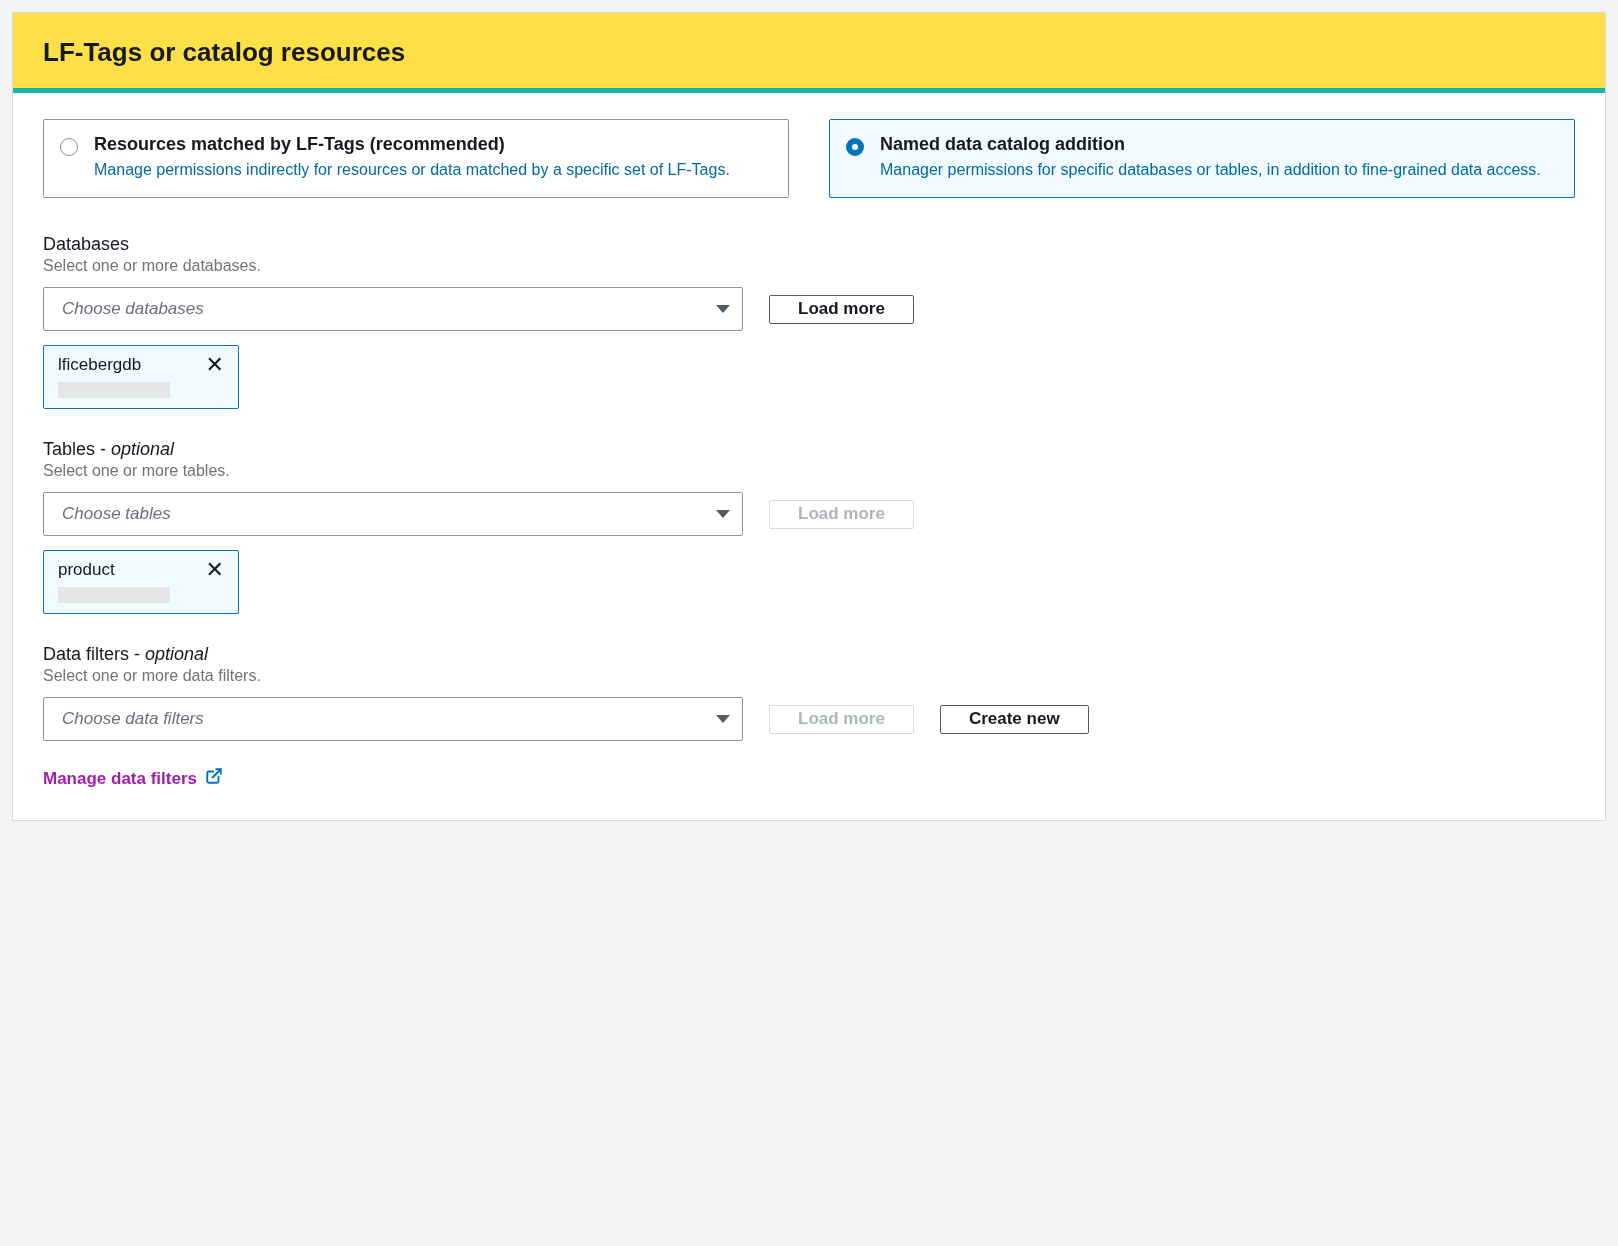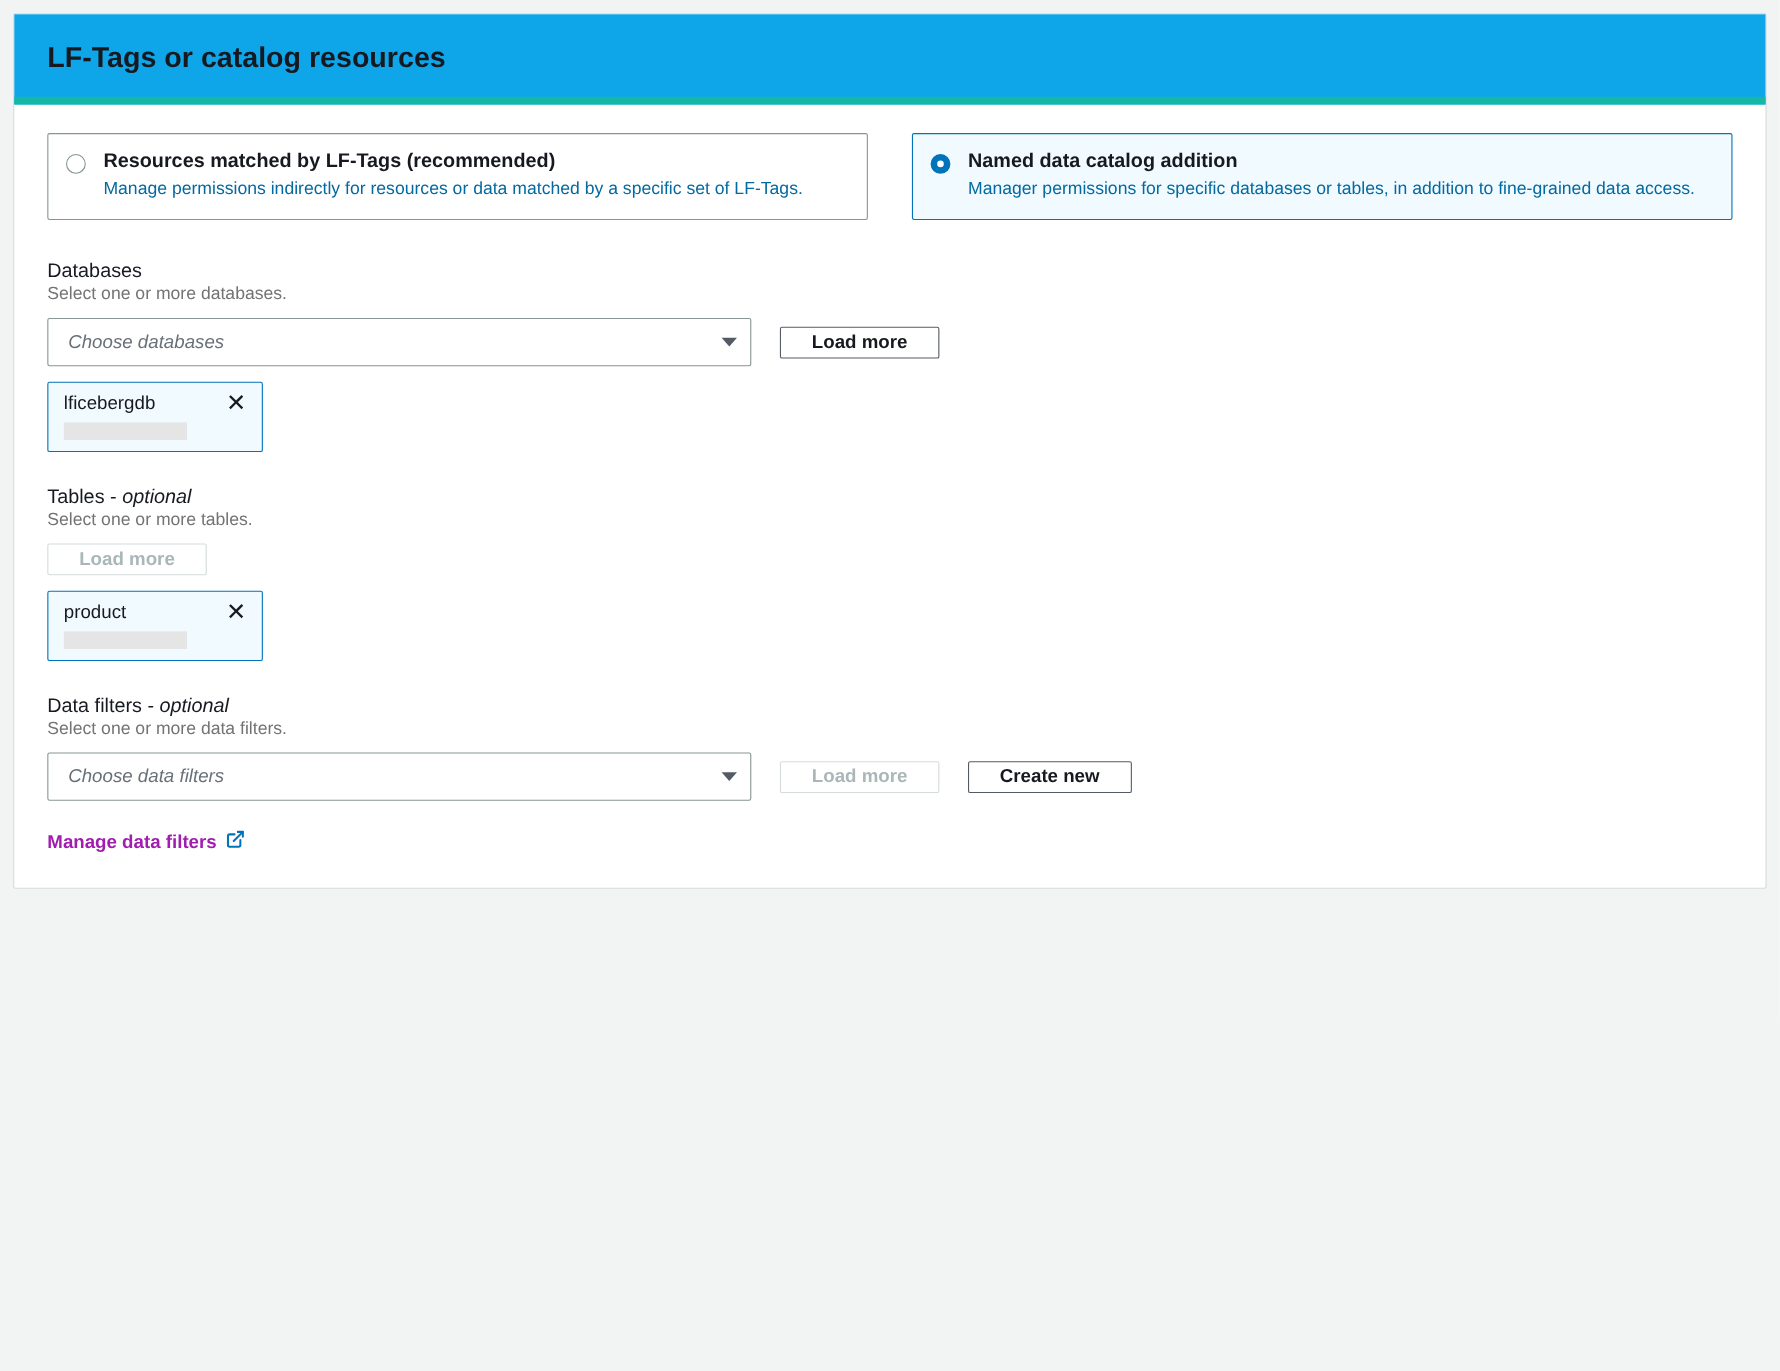--- a/index.html
+++ b/index.html
@@ -13,22 +13,22 @@
       padding: 12px;
       color: #16191f;
     }
     .panel {
       background: #fff;
       border: 1px solid #d5dbdb;
       border-radius: 2px;
     }
     .panel-header {
       padding: 24px 30px 20px;
-      border-bottom: 7px solid #14b8a6;
-      background: #0ea5e9;
+      border-bottom: 5px solid #14b8a6;
+      background: #fde047;
     }
     .panel-title {
       font-size: 26px;
       font-weight: 700;
       color: #16191f;
     }
     .panel-body {
       padding: 26px 30px 30px;
     }
     .radio-row {
@@ -92,21 +92,21 @@
       font-size: 16px;
       color: #737373;
       margin-bottom: 12px;
     }
     .select-row {
       display: flex;
       gap: 26px;
       align-items: center;
     }
     .select-box {
-      width: 640px;
+      width: 700px;
       height: 44px;
       border: 1px solid #879596;
       border-radius: 2px;
       display: flex;
       align-items: center;
       justify-content: space-between;
       padding: 0 12px 0 18px;
       background: #fff;
       cursor: pointer;
     }
@@ -231,20 +231,24 @@
       </div>
     </div>
 
     
     <div class="field-block">
       <div class="field-label">
         <span>Tables - </span><span class="optional">optional</span>
       </div>
       <div class="field-hint">Select one or more tables.</div>
       <div class="select-row">
+        <div class="select-box">
+          <span class="select-placeholder">Choose tables</span>
+          <span class="caret-down"></span>
+        </div>
         <button class="btn disabled">Load more</button>
       </div>
       <div class="tag-chip">
         <div class="tag-top">
           <span class="tag-label">product</span>
           <span class="tag-x">✕</span>
         </div>
         <div class="tag-bar"></div>
       </div>
     </div>

